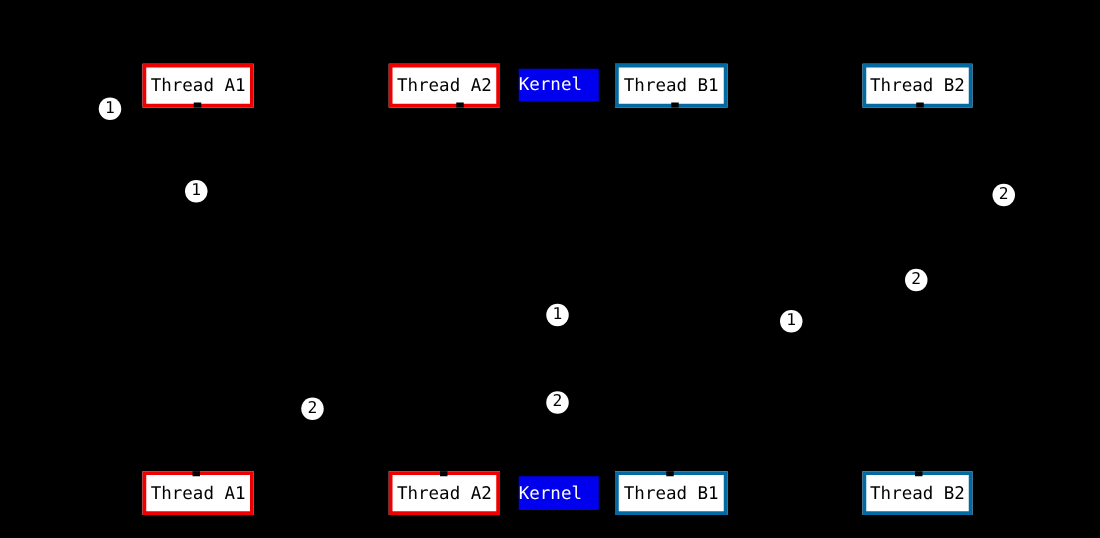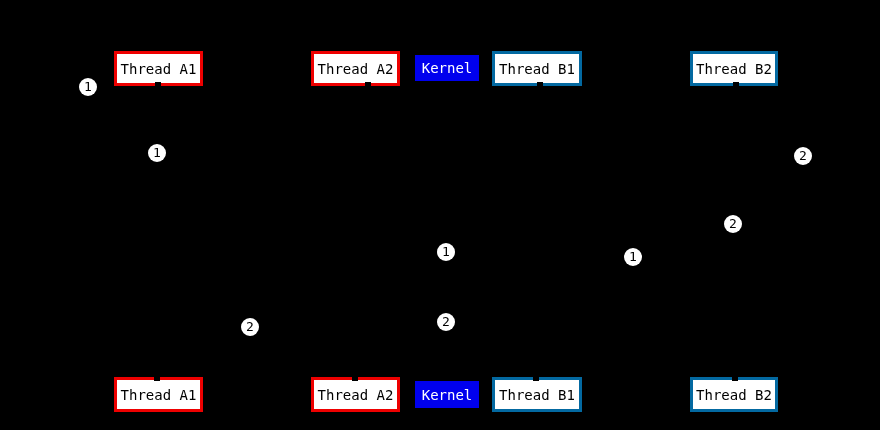--- a/index.html
+++ b/index.html
@@ -28,21 +28,21 @@
   }
   .pbox.red  { border: 3px solid #ee0000; }
   .pbox.blue { border: 3px solid #0369a1; }
   .kbox {
     position: absolute;
     box-sizing: border-box;
     background: #0000ee;
     color: #ffffff;
     display: flex;
     align-items: center;
-    justify-content: center;
+    justify-content: flex-start;
     font-size: 14px;
     white-space: nowrap;
   }
   .notch {
     position: absolute;
     width: 6px;
     height: 4px;
     background: #000000;
   }
   .notch.nb { bottom: -3px; }

